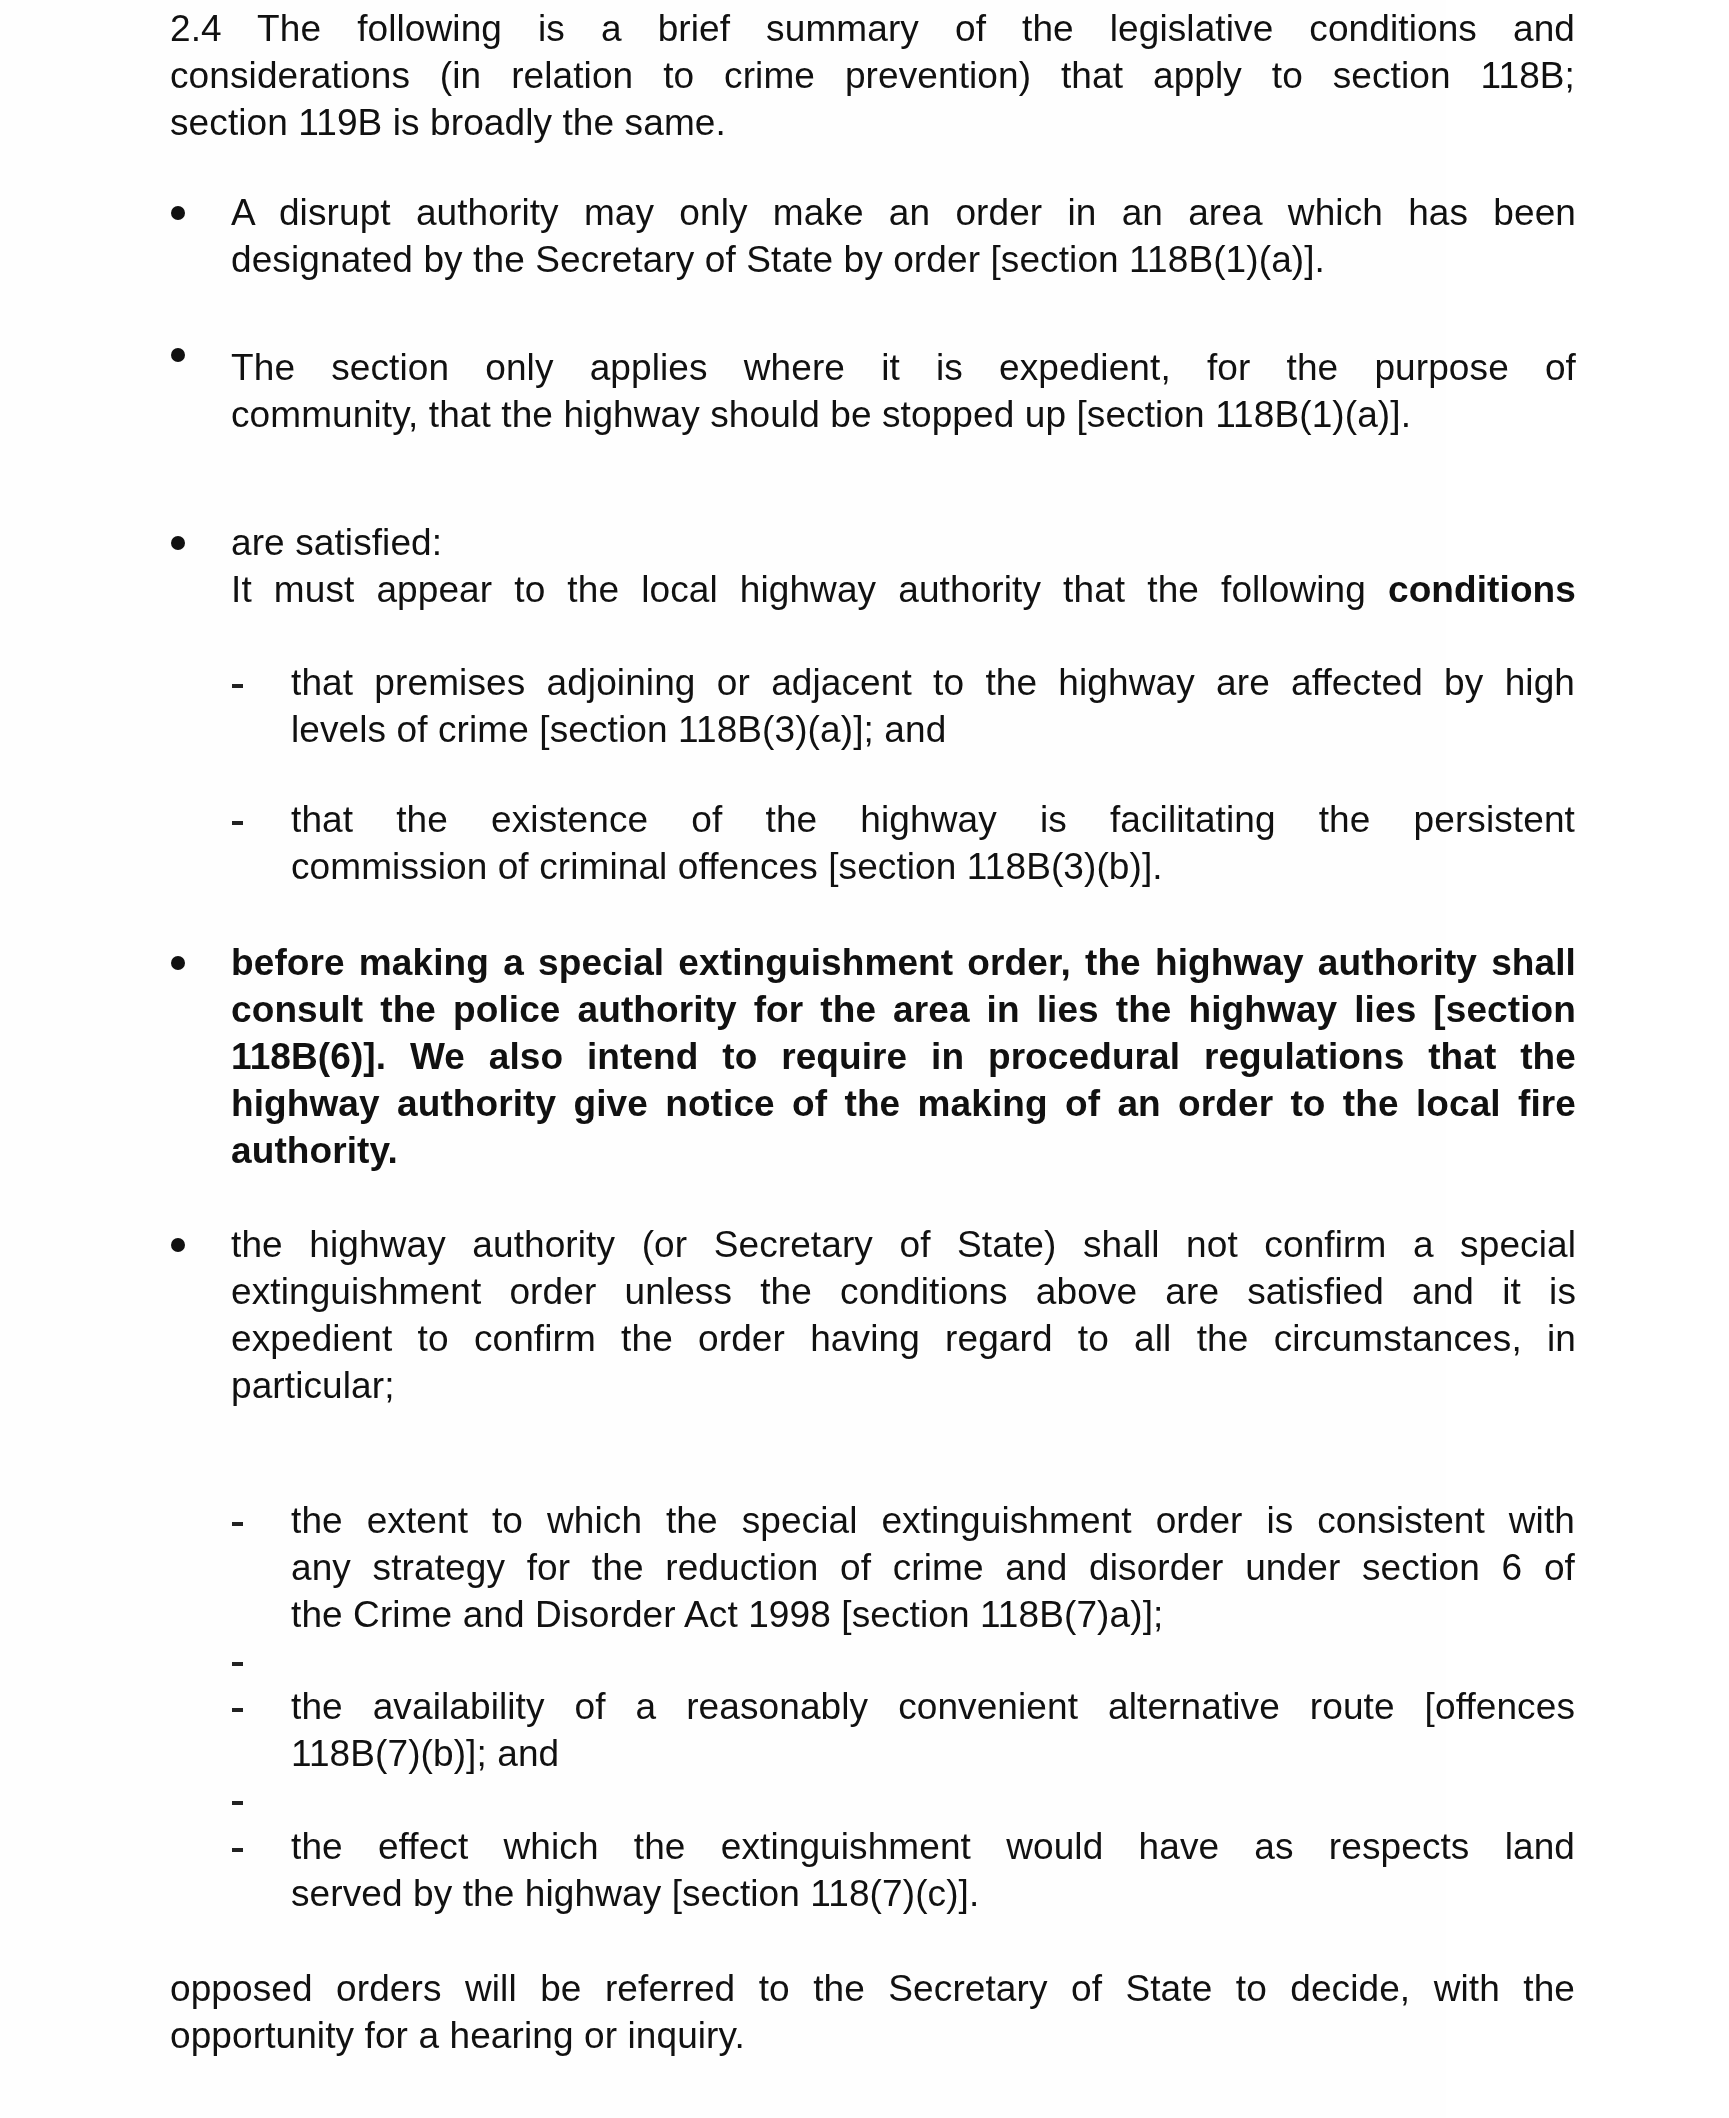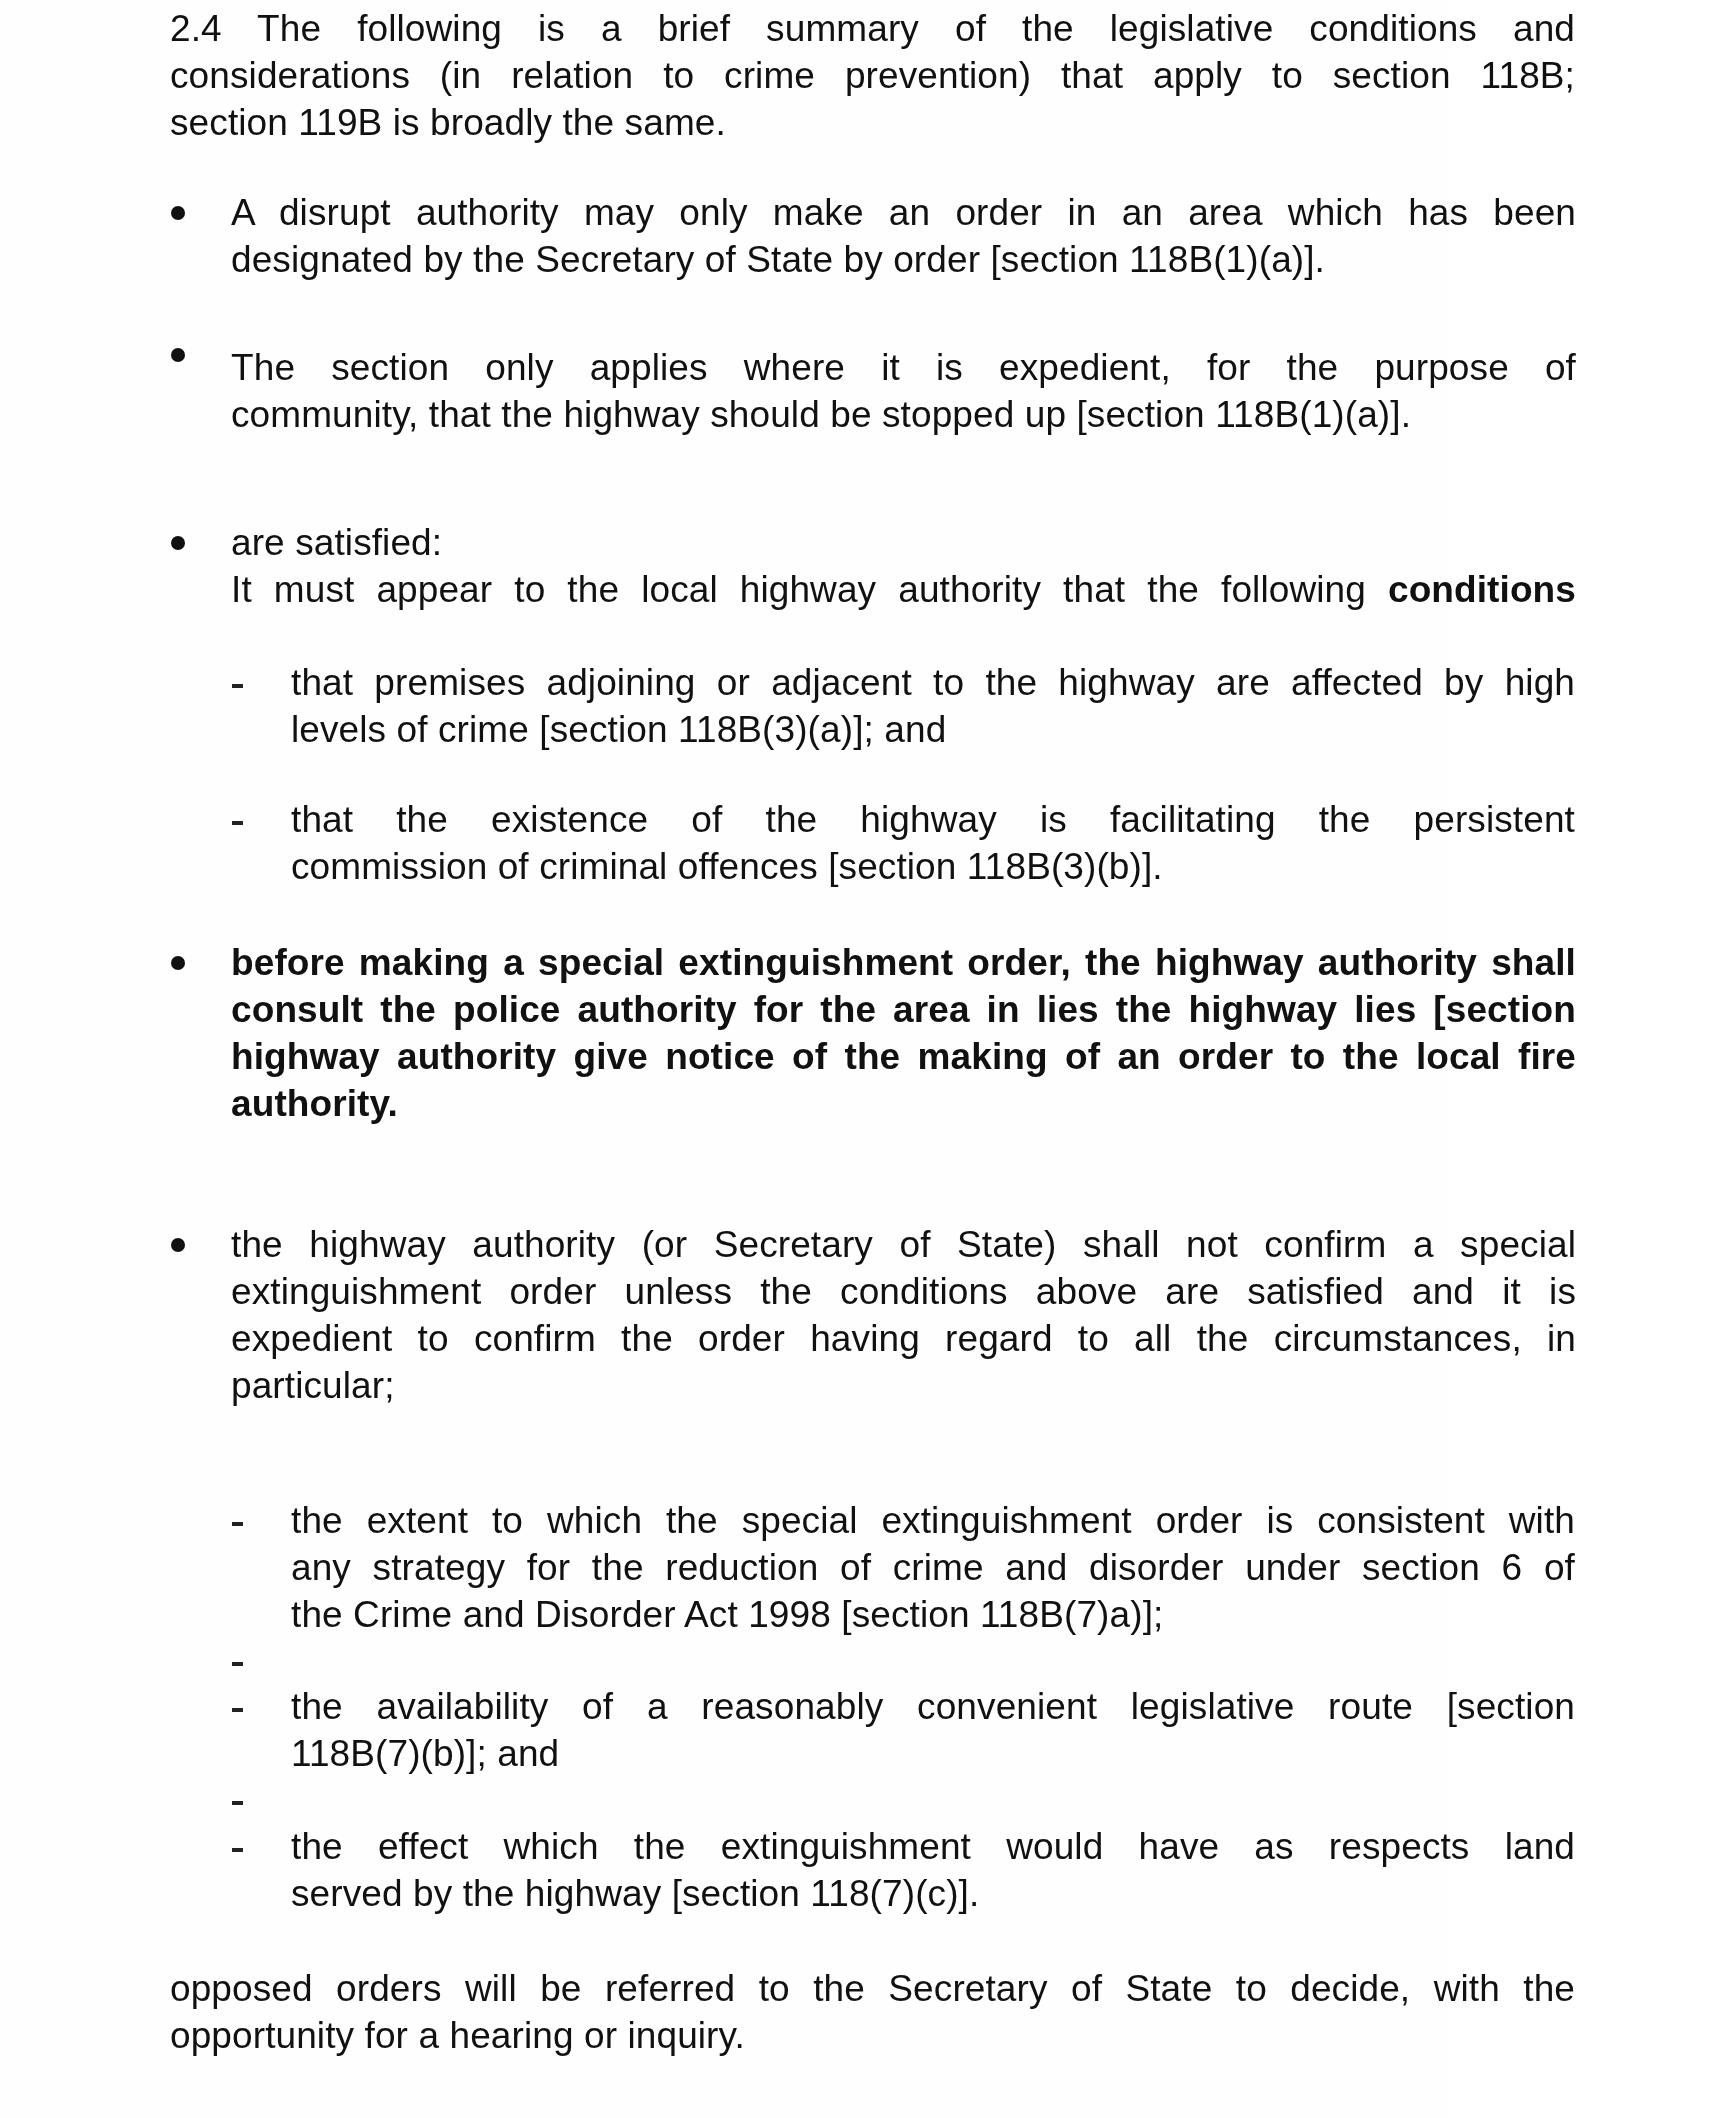--- a/index.html
+++ b/index.html
@@ -104,20 +104,21 @@
   <span class="dash-mark" style="top:821px;"></span>
   <div class="block dash-text" style="top:796px;">
     <span class="line">that the existence of the highway is facilitating the persistent</span>
     <span class="line last">commission of criminal offences [section 118B(3)(b)].</span>
   </div>
 
   <span class="bullet-mark" style="top:956px;"></span>
   <div class="block bullet-text" style="top:939px;font-weight:bold;">
     <span class="line">before making a special extinguishment order, the highway authority shall</span>
     <span class="line">consult the police authority for the area in lies the highway lies [section</span>
+    <span class="line">118B(6)]. We also intend to require in  procedural regulations that the</span>
     <span class="line">highway authority give notice of the making of an order to the local fire</span>
     <span class="line last">authority.</span>
   </div>
 
   <span class="bullet-mark" style="top:1238px;"></span>
   <div class="block bullet-text" style="top:1221px;">
     <span class="line">the highway authority (or Secretary of State) shall not confirm a special</span>
     <span class="line">extinguishment order unless the conditions above are satisfied  and it is</span>
     <span class="line">expedient to confirm the order having regard to all the circumstances, in</span>
     <span class="line last">particular;</span>
@@ -127,21 +128,21 @@
   <div class="block dash-text" style="top:1497px;">
     <span class="line">the extent to which the special extinguishment order is consistent with</span>
     <span class="line">any strategy for the reduction of crime and disorder under section 6 of</span>
     <span class="line last">the Crime and Disorder Act 1998 [section 118B(7)a)];</span>
   </div>
 
   <span class="dash-mark" style="top:1662px;"></span>
 
   <span class="dash-mark" style="top:1708px;"></span>
   <div class="block dash-text" style="top:1683px;">
-    <span class="line">the availability of a reasonably convenient legislative route [section</span>
+    <span class="line">the availability of a reasonably convenient alternative route [offences</span>
     <span class="line last">118B(7)(b)]; and</span>
   </div>
 
   <span class="dash-mark" style="top:1801px;"></span>
 
   <span class="dash-mark" style="top:1848px;"></span>
   <div class="block dash-text" style="top:1823px;">
     <span class="line">the effect which the extinguishment would have as respects land</span>
     <span class="line last">served by the highway [section 118(7)(c)].</span>
   </div>

